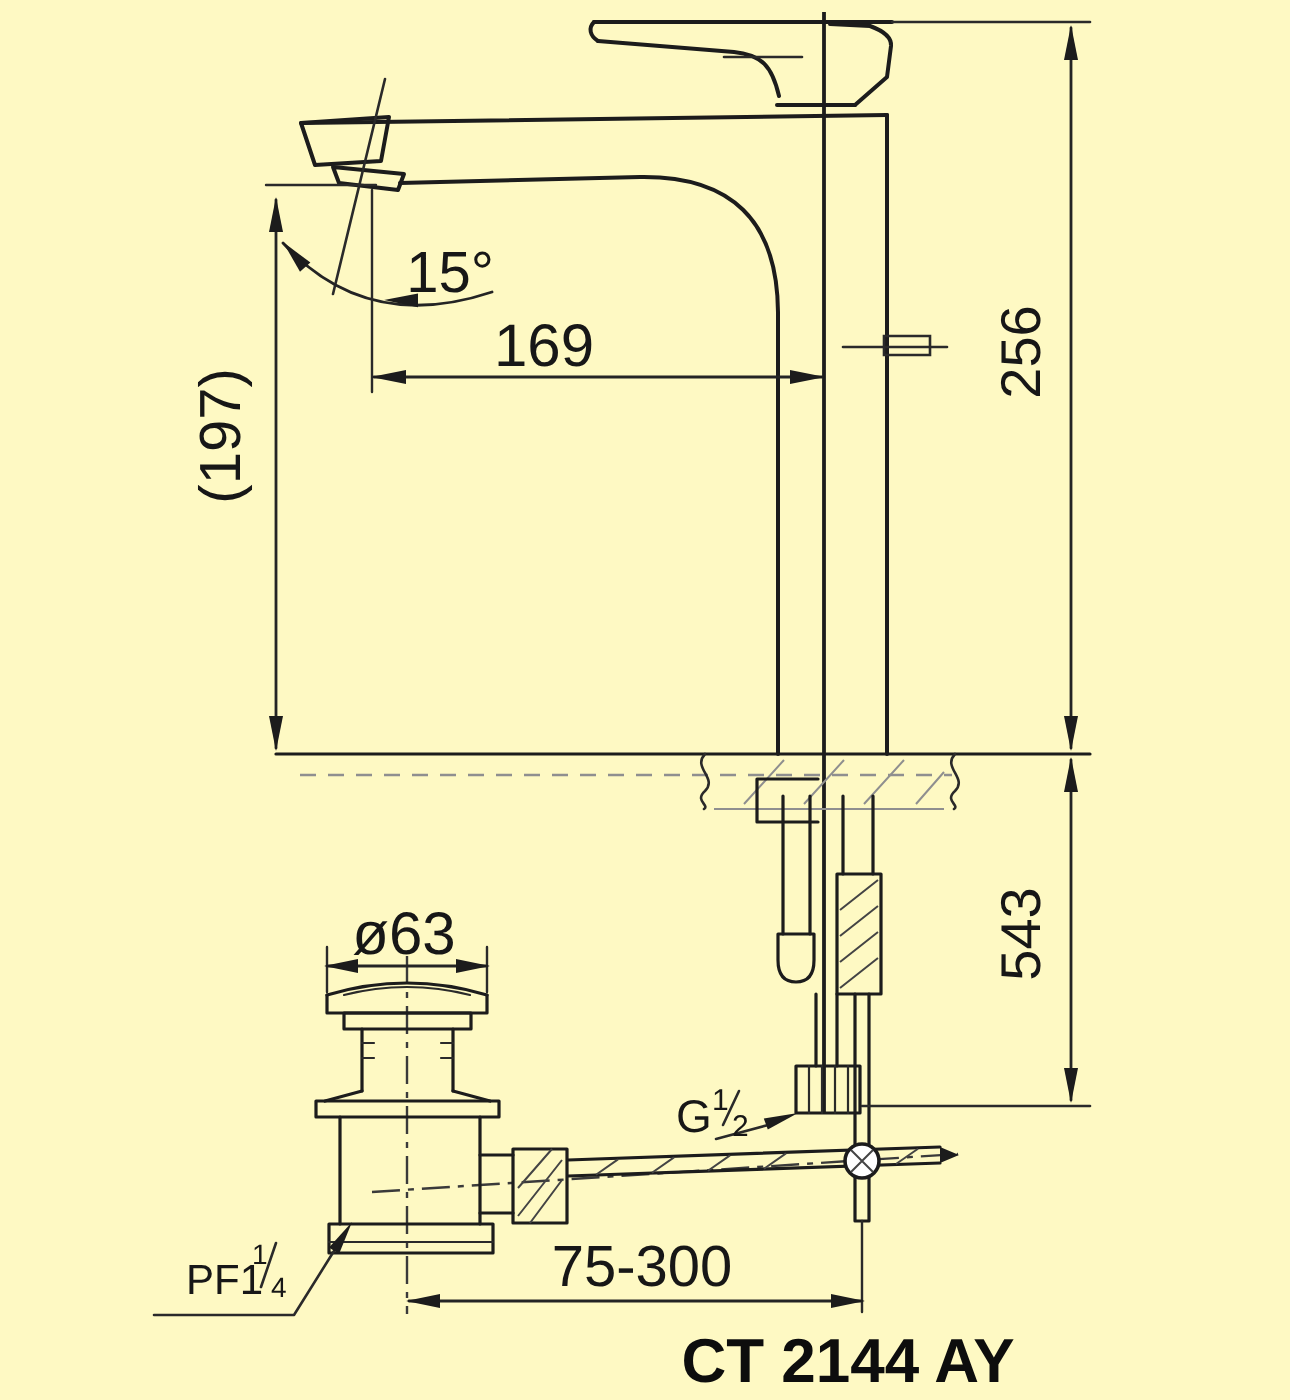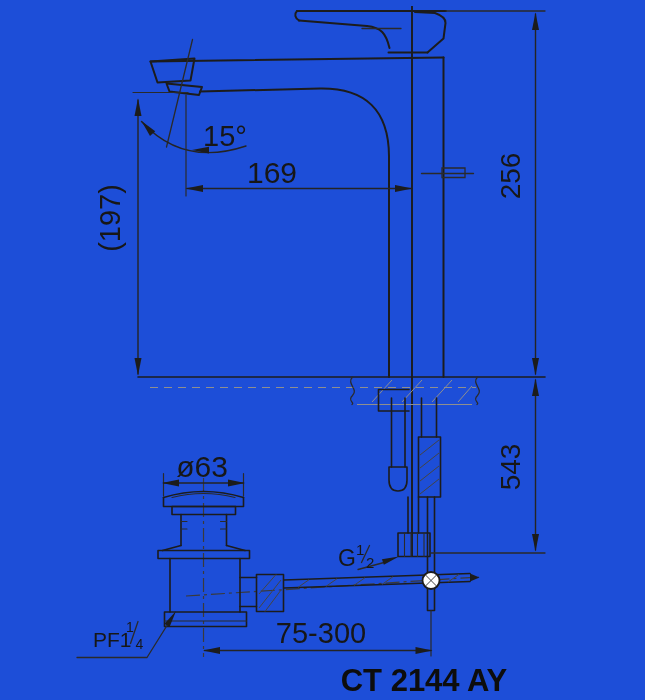--- a/index.html
+++ b/index.html
@@ -1,20 +1,20 @@
 <!DOCTYPE html>
 <html><head>
 <meta charset="utf-8">
 <style>
   html, body { margin: 0; padding: 0; background: #ffffff; }
   .stage {
     position: relative;
     width: 645px;
     height: 700px;
-    background: #1d4ed8;
+    background: #fef9c3;
     font-family: "Liberation Sans", sans-serif;
     overflow: hidden;
   }
   svg { display: block; }
   .outline  { stroke: #1c1c1c; stroke-width: 2;   fill: none; stroke-linecap: round; stroke-linejoin: round; }
   .outline2 { stroke: #1c1c1c; stroke-width: 1.6; fill: none; stroke-linecap: round; stroke-linejoin: round; }
   .thin     { stroke: #2a2a2a; stroke-width: 1.3; fill: none; stroke-linecap: round; }
   .hair     { stroke: #2a2a2a; stroke-width: 1.1; fill: none; stroke-linecap: round; }
   .dim      { stroke: #242424; stroke-width: 1.4; fill: none; stroke-linecap: round; }
   .ext      { stroke: #2a2a2a; stroke-width: 1.2; fill: none; stroke-linecap: round; }

